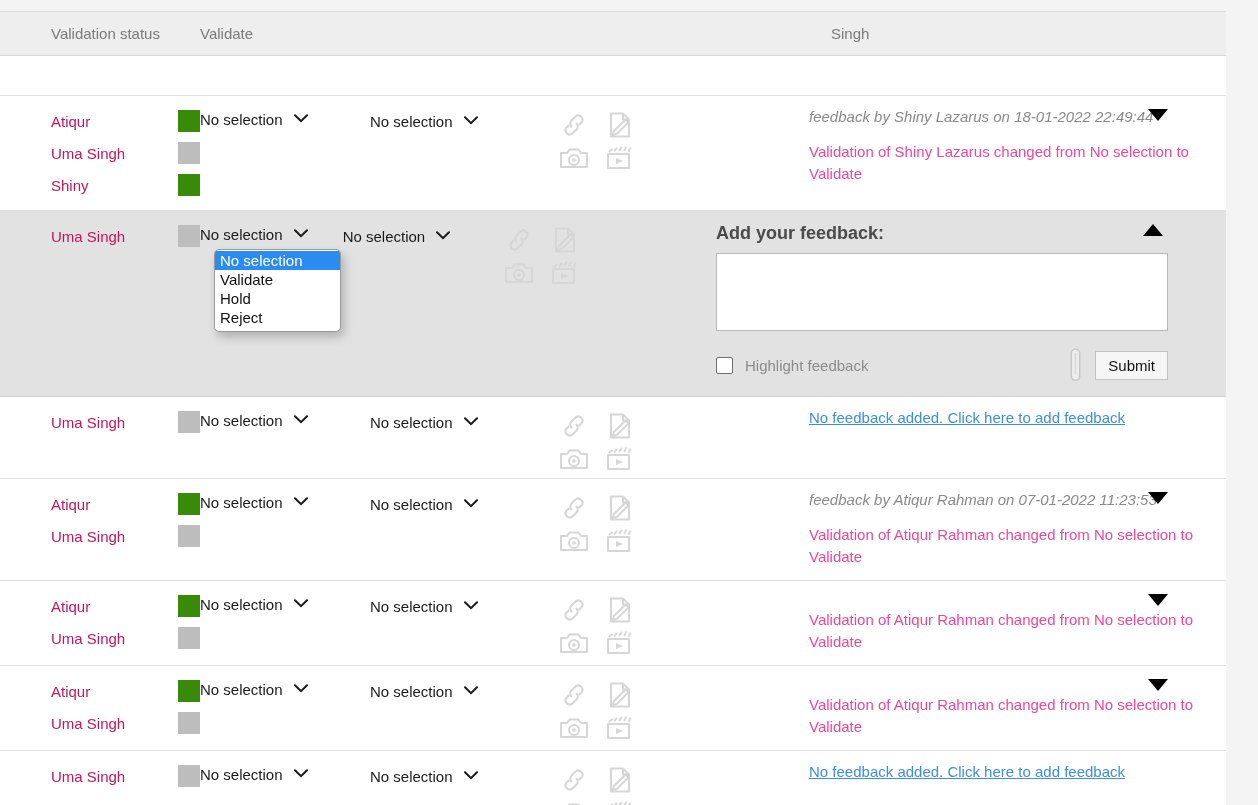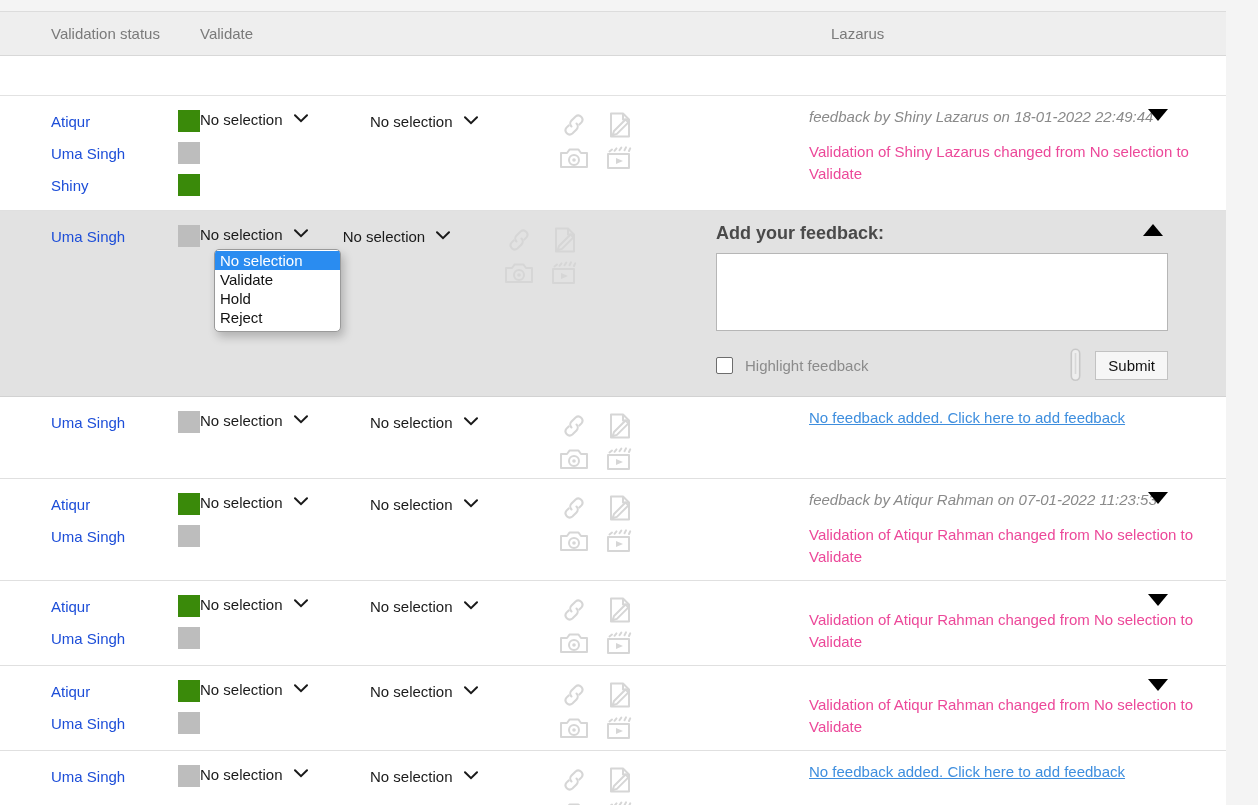--- a/index.html
+++ b/index.html
@@ -62,21 +62,21 @@
     width: 200px;
     padding: 10px 0 10px 51px;
     display: flex; flex-direction: column;
     gap: 2px;
   }
   .name-line {
     display: flex; align-items: center;
     height: 30px;
   }
   .name-text {
-    color: #1d4ed8;
+    color: #be185d;
     font-size: 15px;
     width: 128px;
     white-space: nowrap;
   }
   .swatch {
     width: 22px; height: 22px;
     display: inline-block;
     flex: none;
   }
 
@@ -221,21 +221,21 @@
 <div class="page">
   <div class="top-strip"></div>
 
   <div class="table-wrap">
 
     <div class="thead">
       <div class="th th-status">Validation status</div>
       <div class="th th-validate">Validate</div>
       <div class="th th-blank"></div>
       <div class="th th-icons"></div>
-      <div class="th th-action">Lazarus</div>
+      <div class="th th-action">Singh</div>
     </div>
 
     <div class="row-spacer"></div>
 
     <div id="tbody">
         <div class="row">
           <div class="cell-names">
             <div class="name-line">
               <span class="name-text">Atiqur</span>
               <span class="swatch" style="background:#3a8a0a"></span>

